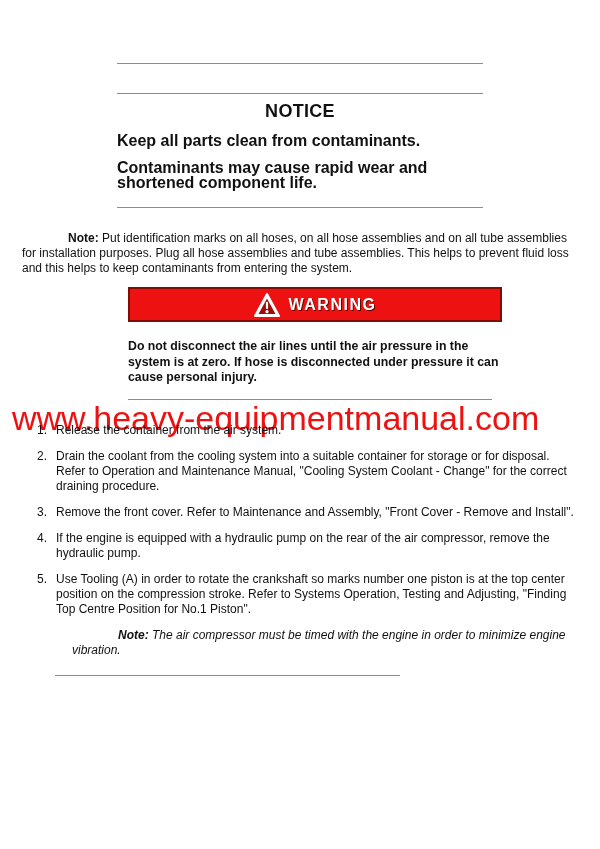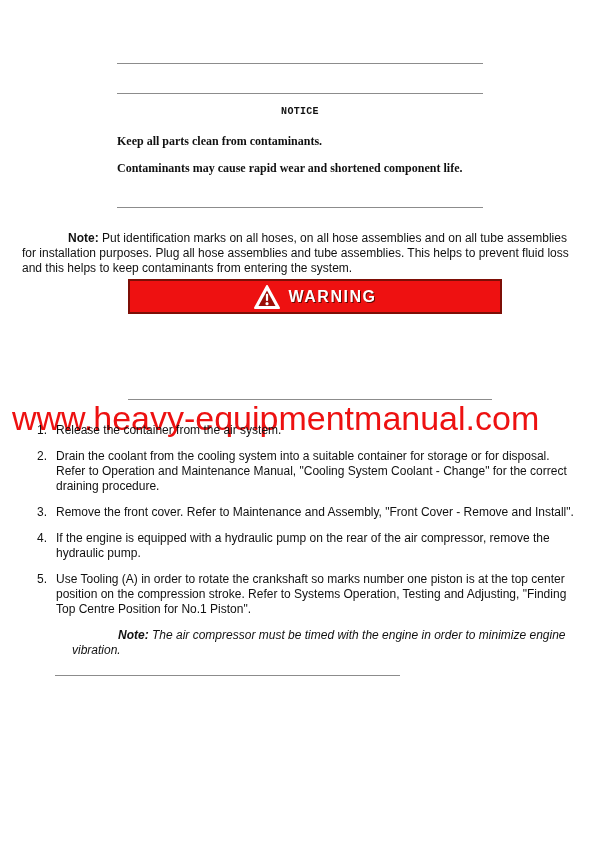--- a/index.html
+++ b/index.html
@@ -15,32 +15,32 @@
   }
   .rule{position:absolute;height:0;border-top:1px solid #8c8c8c;}
   .r1{top:63px;left:117px;width:366px;}
   .r2{top:93px;left:117px;width:366px;}
   .r3{top:207px;left:117px;width:366px;}
   .r4{top:399px;left:128px;width:364px;}
   .r5{top:675px;left:55px;width:345px;}
 
   .notice-title{
     position:absolute;top:104px;left:117px;width:366px;
-    text-align:center;font-weight:bold;font-size:10px;letter-spacing:.3px;font-family:Liberation Mono, monospace;
+    text-align:center;font-weight:bold;font-size:18px;letter-spacing:.3px;
   }
-  .notice-p{position:absolute;left:117px;width:374px;font-weight:bold;font-size:12px;line-height:14.5px;font-family:Liberation Serif, serif;}
+  .notice-p{position:absolute;left:117px;width:374px;font-weight:bold;font-size:16px;line-height:14.5px;}
   .np1{top:134px;}
   .np2{top:161px;}
 
   .note{position:absolute;margin:0;}
   .note1{top:231px;left:22px;width:560px;}
   .b{font-weight:bold;padding-left:46px;}
 
   .warning-banner{
-    position:absolute;top:279px;left:128px;width:374px;height:35px;
+    position:absolute;top:287px;left:128px;width:374px;height:35px;
     box-sizing:border-box;
     background:#ee1111;
     border:2px solid #7d0e06;
     display:flex;align-items:center;justify-content:center;gap:9px;
   }
   .warning-label{
     color:#fff;font-weight:bold;font-size:16px;letter-spacing:1.5px;
     text-shadow:1px 1px 0 #5f0a04;
   }
   .warning-text{
@@ -78,20 +78,21 @@
   <div class="warning-banner">
     <svg width="26" height="24" viewBox="0 0 26 24" aria-hidden="true">
       <path d="M13 1 L25 23 L1 23 Z" fill="#ffffff" stroke="#ffffff" stroke-width="2" stroke-linejoin="round"></path>
       <path d="M13 5.4 L21.5 21 L4.5 21 Z" fill="#9c0f08"></path>
       <rect x="11.9" y="8.8" width="2.2" height="7.2" rx="1" fill="#ffffff"></rect>
       <circle cx="13" cy="18.7" r="1.6" fill="#ffffff"></circle>
     </svg>
     <span class="warning-label">WARNING</span>
   </div>
 
+  <div class="warning-text">Do not disconnect the air lines until the air pressure in the system is at zero. If hose is disconnected under pressure it can cause personal injury.</div>
 
   <div class="rule r4"></div>
 
   <div class="watermark">www.heavy-equipmentmanual.com</div>
 
   <div class="steps">
     <div class="step">
       <span class="num">1.</span><span class="txt">Release the container from the air system.</span>
     </div>
     <div class="step">

